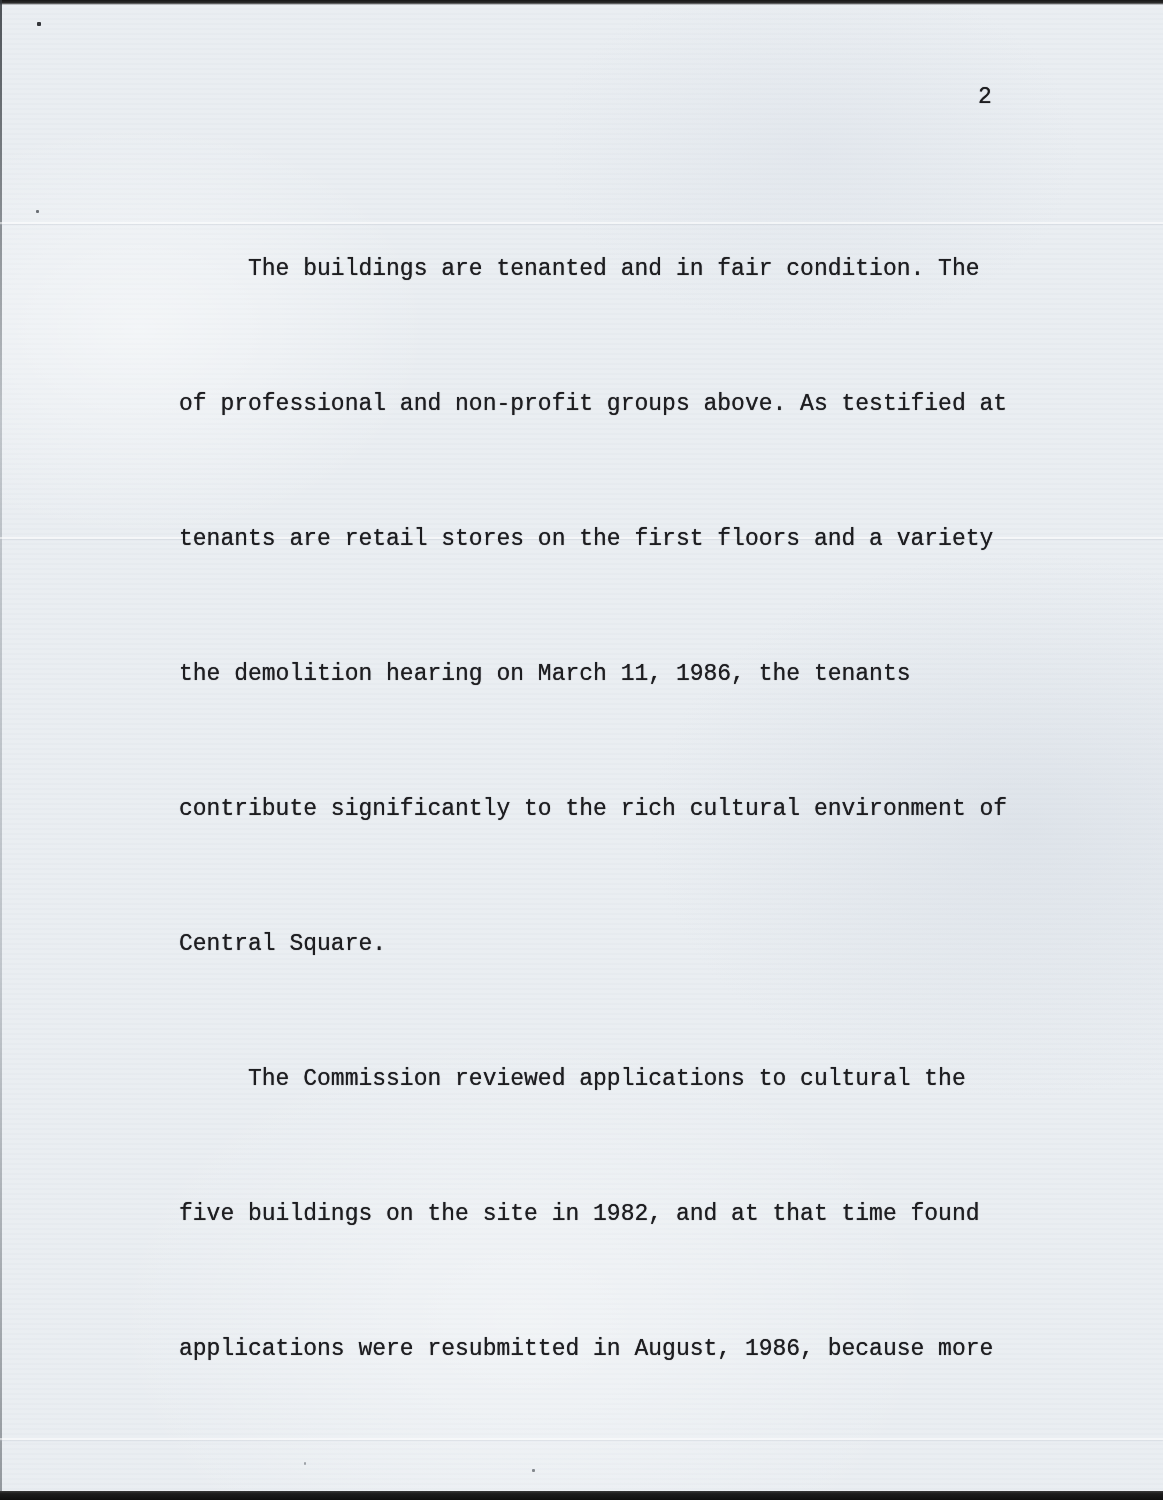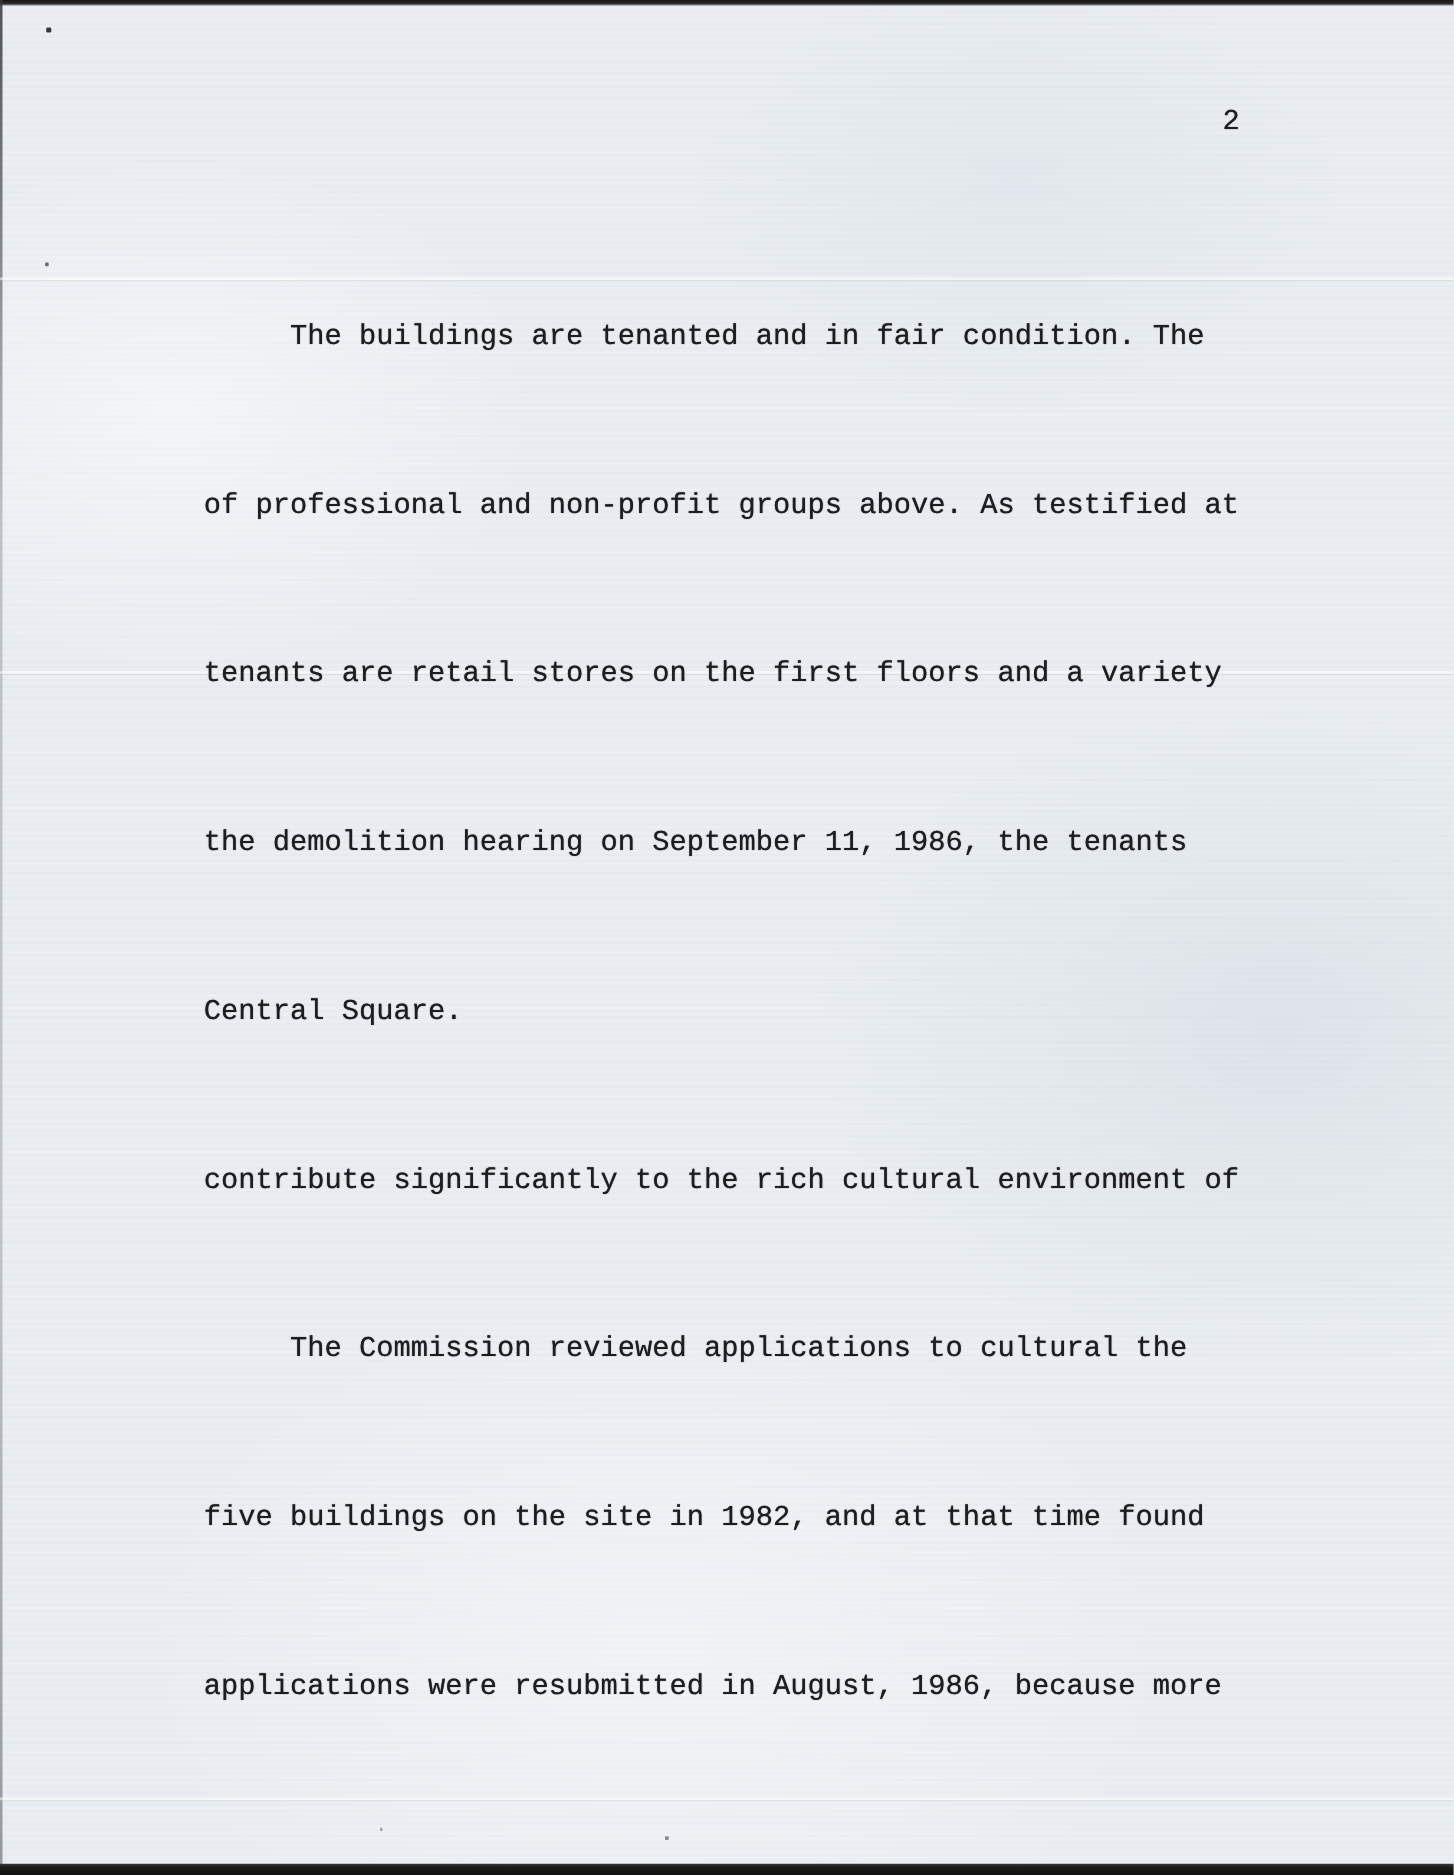--- a/index.html
+++ b/index.html
@@ -65,44 +65,44 @@
     position: absolute;
     left: 163px;
     top: 157px;
     width: 860px;
     font-size: 23px;
     line-height: 45px;
     color: #1d1d20;
     white-space: pre;
     text-shadow: 0 0 0.8px rgba(25,25,28,0.85);
   }
-  .tline { height: 45px; }
+  .tline { height: 45px; margin-left: 16px; }
 </style>
 </head>
 <body>
 
 <div class="scan-bar-top"></div>
 <div class="scan-edge-left"></div>
 <div class="scan-band" id="band-1"></div>
 <div class="scan-band" id="band-2"></div>
 <div class="scan-band" id="band-3"></div>
 <div class="speck" id="speck-1"></div>
 <div class="speck" id="speck-2"></div>
 <div class="speck" id="speck-3"></div>
 <div class="speck" id="speck-4"></div>
 
 <div class="page-number">2</div>
 
 <div class="doc-text">
   <div class="tline">     The buildings are tenanted and in fair condition. The</div>
   <div class="tline">of professional and non-profit groups above. As testified at</div>
   <div class="tline">tenants are retail stores on the first floors and a variety</div>
-  <div class="tline">the demolition hearing on September 11, 1986, the tenants</div>
+  <div class="tline">the demolition hearing on March 11, 1986, the tenants</div>
+  <div class="tline">contribute significantly to the rich cultural environment of</div>
   <div class="tline">Central Square.</div>
-  <div class="tline">contribute significantly to the rich cultural environment of</div>
   <div class="tline">     The Commission reviewed applications to cultural the</div>
   <div class="tline">five buildings on the site in 1982, and at that time found</div>
   <div class="tline">applications were resubmitted in August, 1986, because more</div>
   
   
   
   
   
   
   

